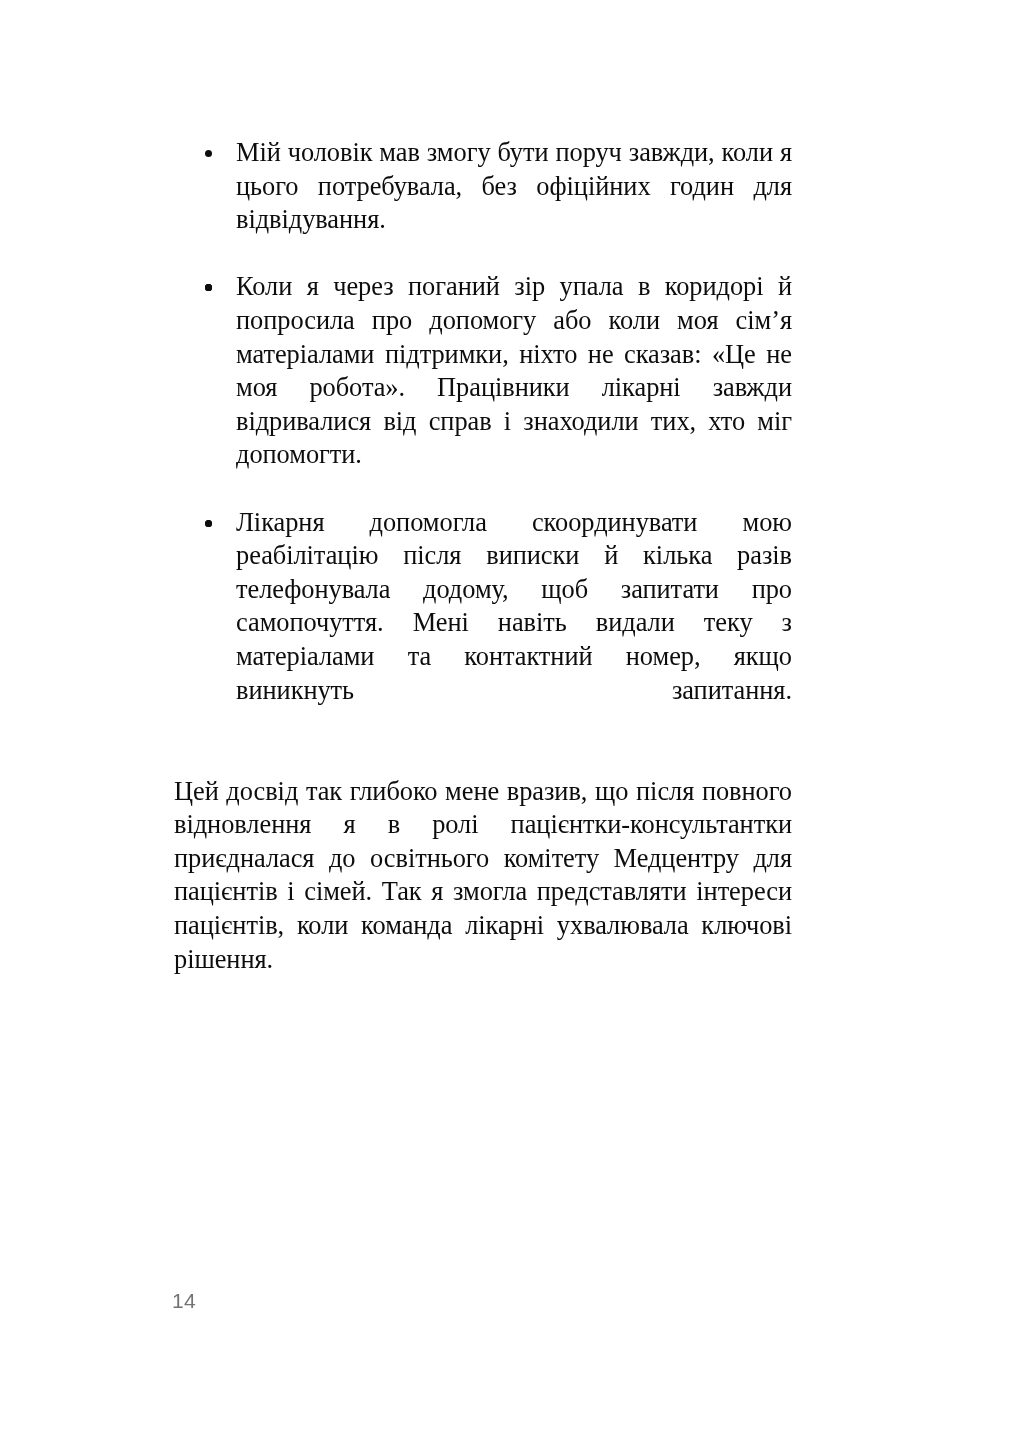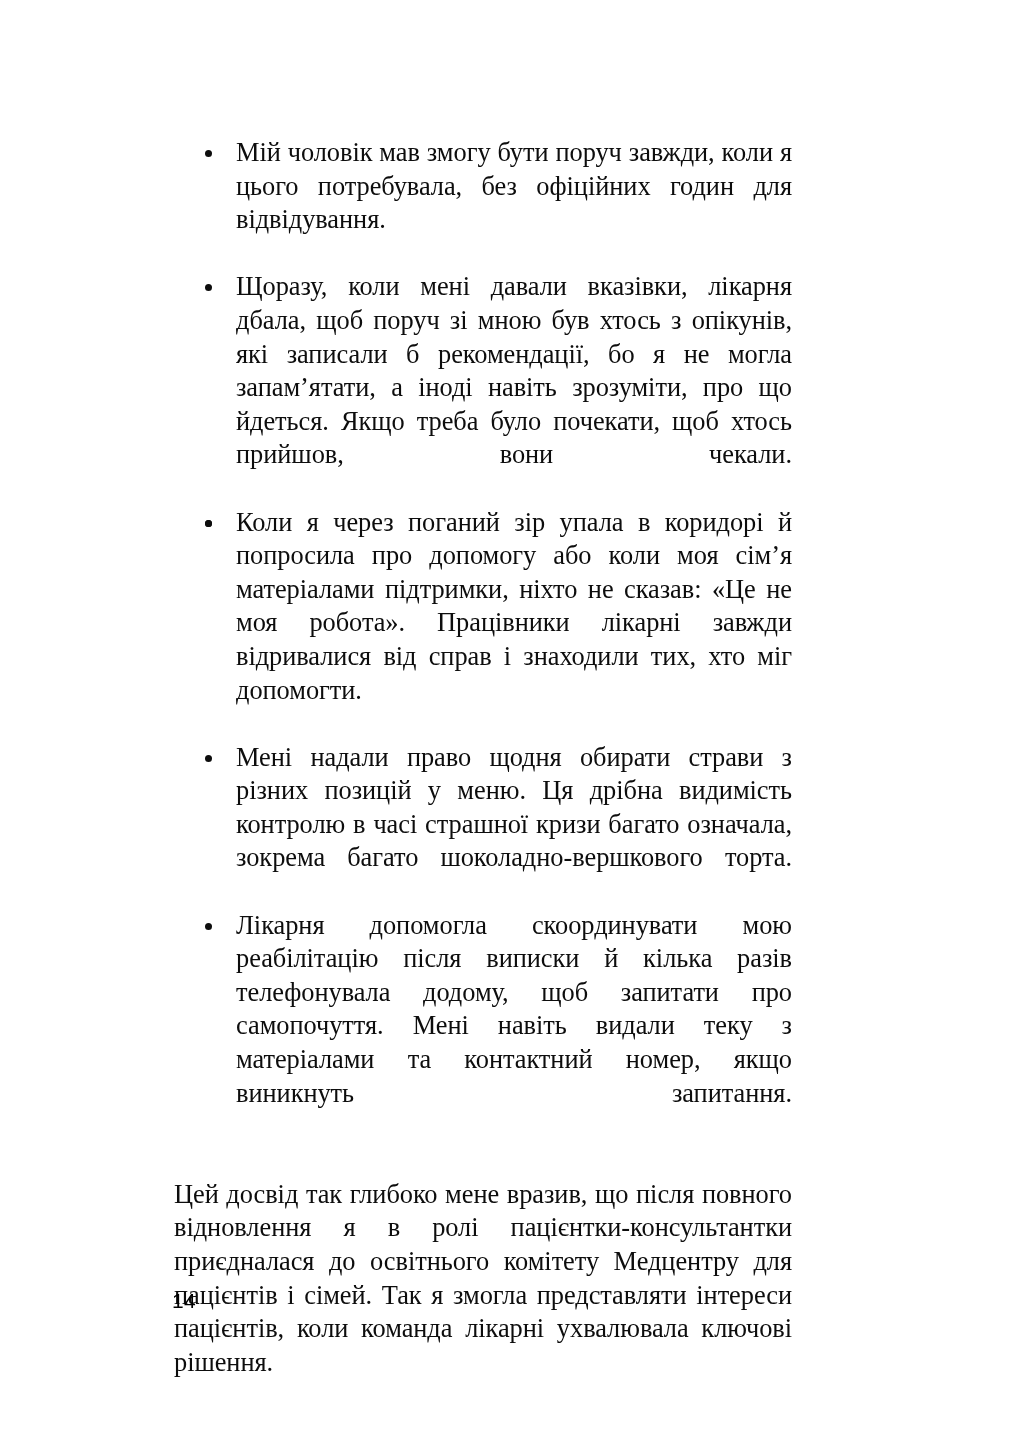--- a/index.html
+++ b/index.html
@@ -93,50 +93,48 @@
     height: 34px;
   }
 
   .page-number {
     position: absolute;
     left: 172px;
     top: 1288px;
     font-family: "Liberation Sans", "DejaVu Sans", sans-serif;
     font-size: 21px;
     line-height: 26px;
-    color: #000000;
+    color: #737373;
     letter-spacing: 0.2px;
   }
 </style>
 </head>
 <body>
 
 <div class="page">
 
   <div class="content">
 
     <ul class="bullet-list">
       <li class="bullet-item">
         <span class="bullet-dot"></span>
         <span class="bullet-text">Мій чоловік мав змогу бути поруч завжди, коли я цього потребувала, без офіційних годин для відвідування.</span>
       </li>
       <li class="bullet-item">
         <span class="bullet-dot"></span>
-        <span class="bullet-text">Щоразу, коли мені давали вказівки, лікарня дбала, щоб поруч зі мною був хтось з опікунів, які записали б рекомендації, бо я не могла запам’ятати, а іноді навіть зрозуміти, про що йдеться. Якщо треба було почекати, щоб хтось прийшов, вони чекали.</span>
       </li>
       <li class="bullet-item">
         <span class="bullet-dot"></span>
       </li>
       <li class="bullet-item">
         <span class="bullet-dot"></span>
         <span class="bullet-text">Коли я через поганий зір упала в коридорі й попросила про допомогу або коли моя сім’я матеріалами підтримки, ніхто не сказав: «Це не моя робота». Працівники лікарні завжди відривалися від справ і знаходили тих, хто міг допомогти.</span>
       </li>
       <li class="bullet-item">
         <span class="bullet-dot"></span>
-        <span class="bullet-text">Мені надали право щодня обирати страви з різних позицій у меню. Ця дрібна видимість контролю в часі страшної кризи багато означала, зокрема багато шоколадно-вершкового торта.</span>
       </li>
       <li class="bullet-item">
         <span class="bullet-dot"></span>
         <span class="bullet-text">Лікарня допомогла скоординувати мою реабілітацію після виписки й кілька разів телефонувала додому, щоб запитати про самопочуття. Мені навіть видали теку з матеріалами та контактний номер, якщо виникнуть запитання.</span>
       </li>
     </ul>
 
     <div class="para-gap"></div>
 
     <p class="body-para">Цей досвід так глибоко мене вразив, що після повного відновлення я в ролі пацієнтки-консультантки приєдналася до освітнього комітету Медцентру для пацієнтів і сімей. Так я змогла представляти інтереси пацієнтів, коли команда лікарні ухвалювала ключові рішення.</p>

